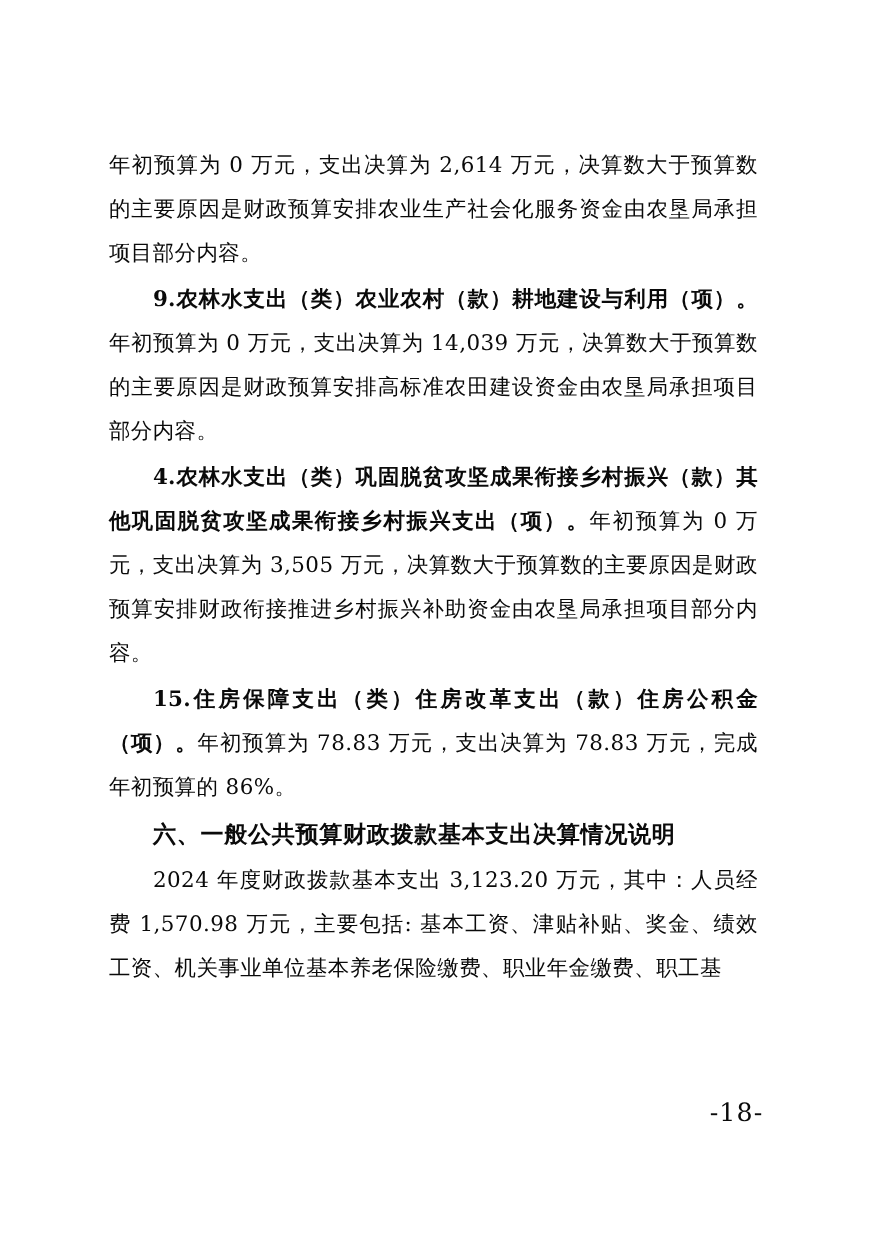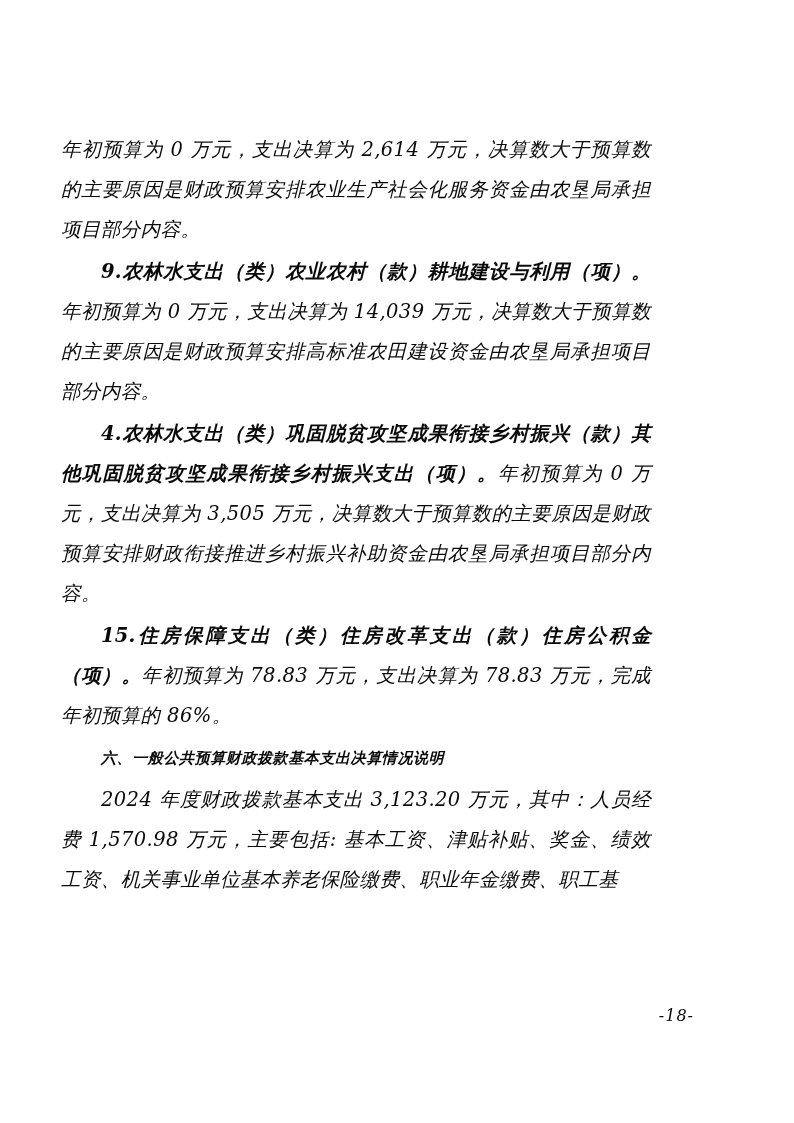--- a/index.html
+++ b/index.html
@@ -15,22 +15,21 @@
     position: relative;
     overflow: hidden;
   }
   .page {
     position: absolute;
     left: 0;
     top: 0;
     width: 794px;
     height: 1123px;
     box-sizing: border-box;
-    padding: 130px 100px 60px 61px;
-    font-style: italic;
+    padding: 130px 100px 60px 99px;
   }
   .doc-body {
     width: 590px;
   }
   p.para {
     margin: 0 0 2px 0;
     font-size: 19.5px;
     line-height: 40px;
     text-align: justify;
     text-justify: inter-ideograph;
@@ -39,31 +38,31 @@
   }
   p.indent {
     text-indent: 40px;
   }
   .bold {
     font-weight: bold;
     letter-spacing: 0.2px;
   }
   .heading {
     font-weight: bold;
-    font-size: 15px;
+    font-size: 21px;
     line-height: 40px;
     margin: 0 0 2px 0;
     text-indent: 40px;
     letter-spacing: 0.6px;
   }
   .pagenum {
     position: absolute;
     right: 100px;
     bottom: 98px;
-    font-size: 16px;
+    font-size: 23px;
     font-family: "DejaVu Serif", "Liberation Serif", serif;
     letter-spacing: 1px;
   }
 </style>
 </head>
 <body>
 
 <div class="page">
   <div class="doc-body">
 

